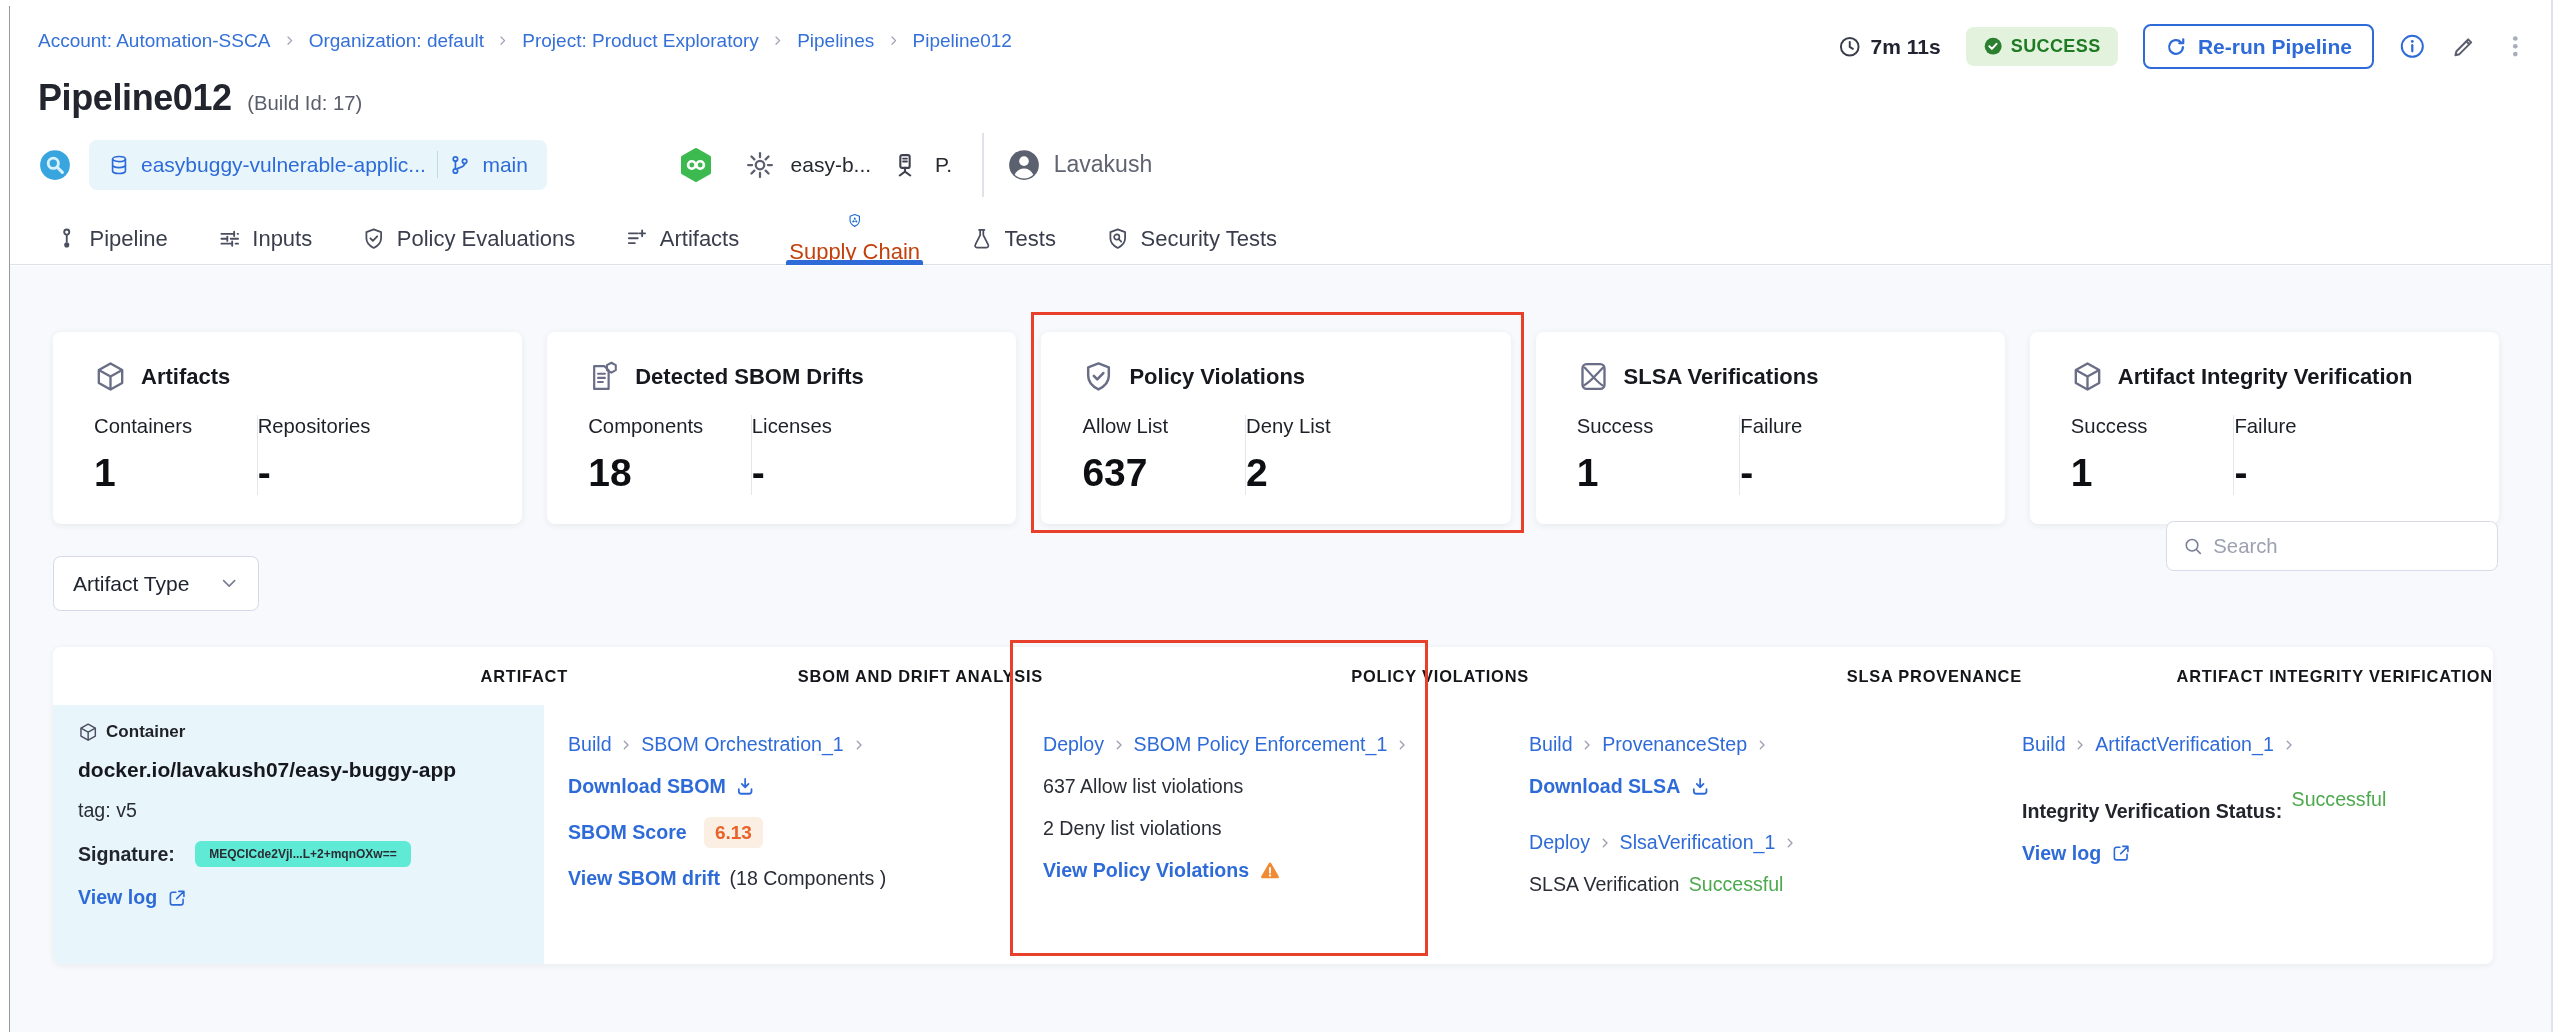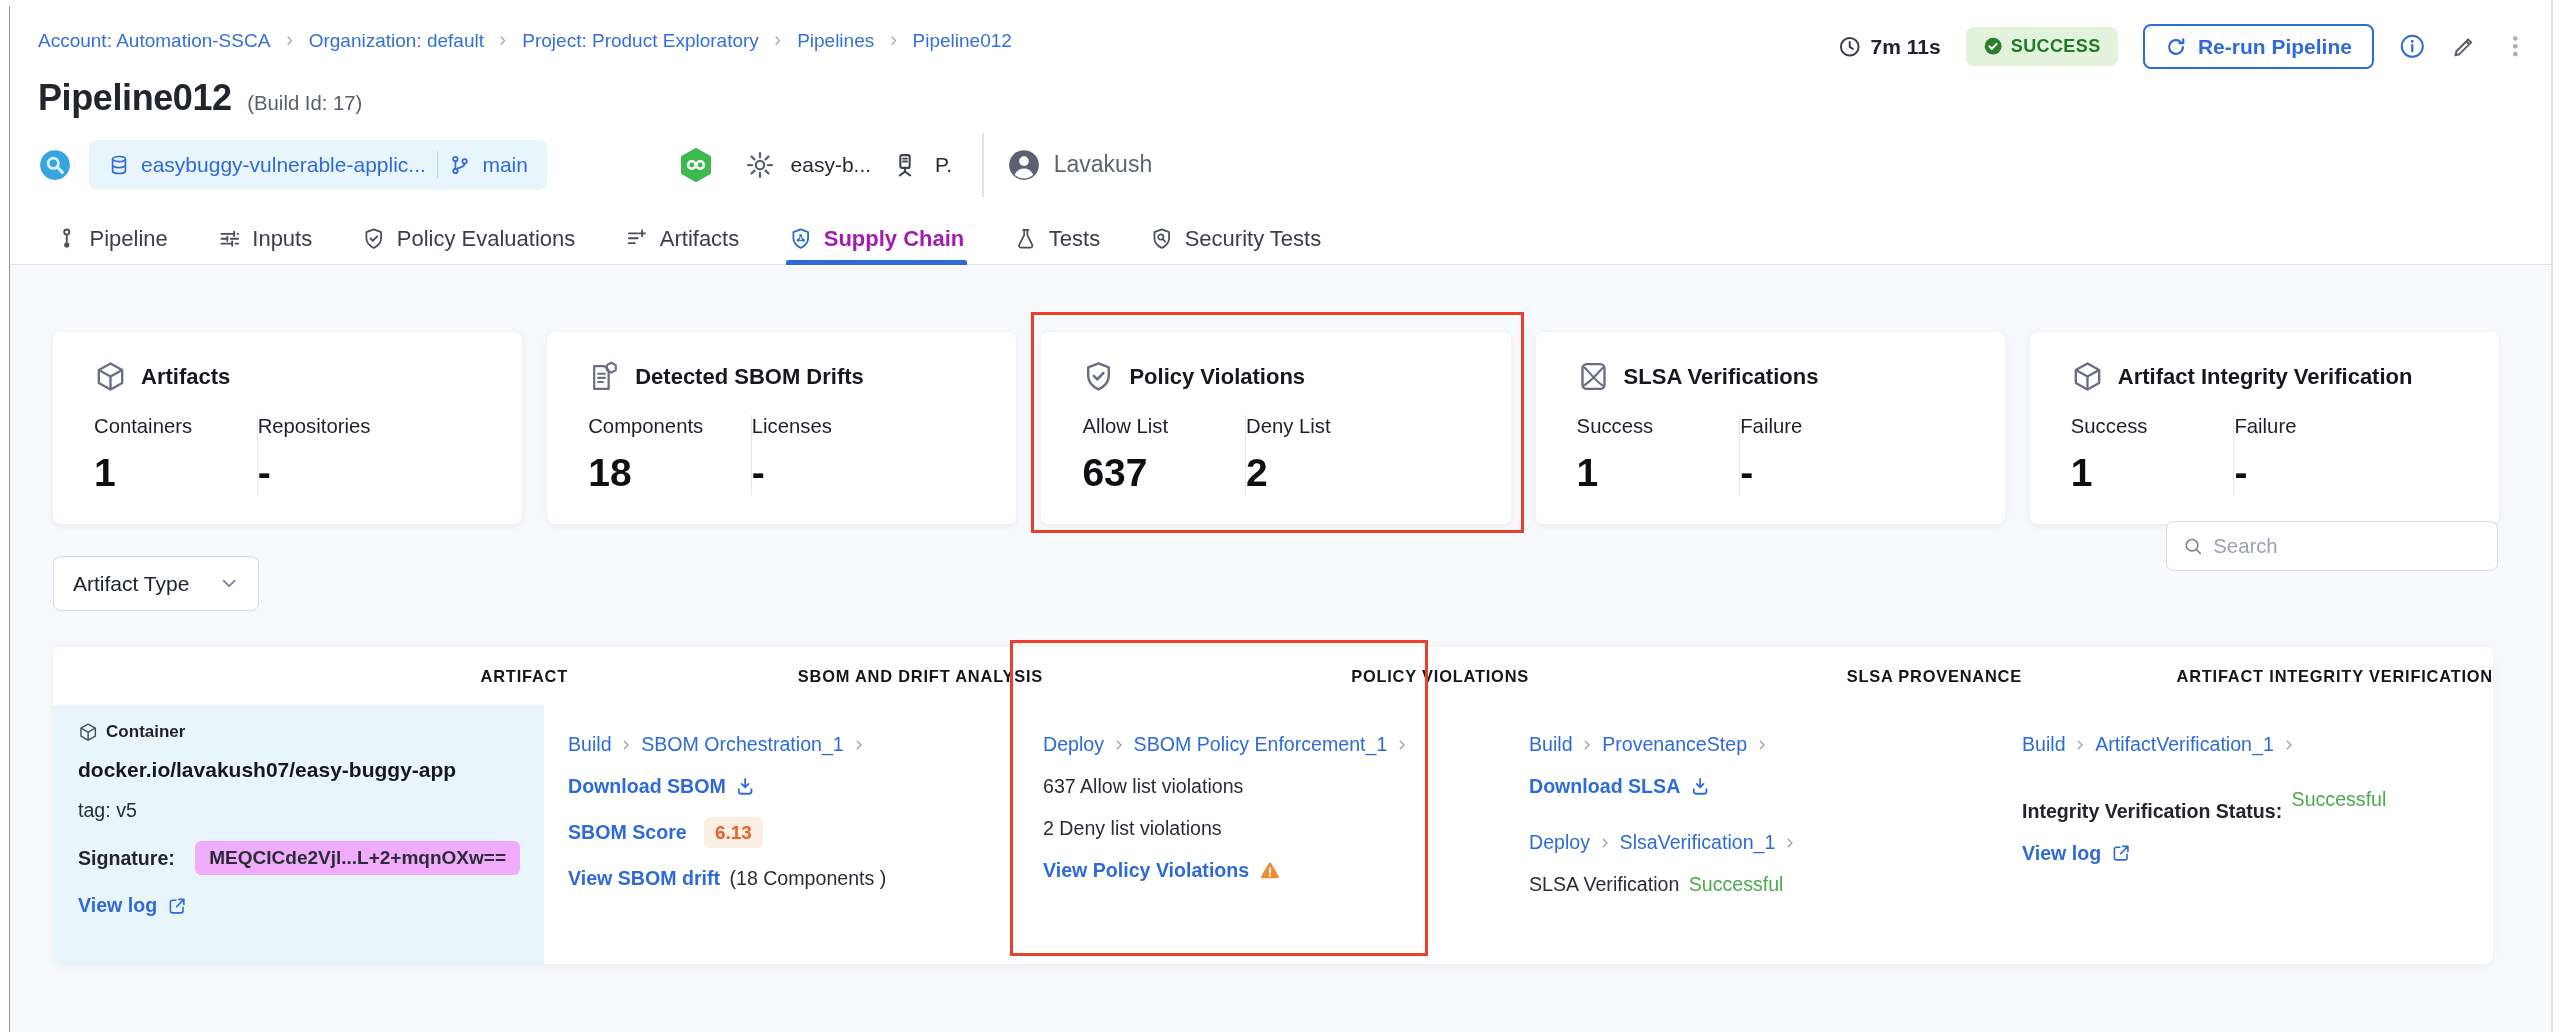--- a/index.html
+++ b/index.html
@@ -57,32 +57,32 @@
   .vdiv { margin-left:30px; width:1.6px; height:64px; background:#E0E2EA; }
   .ic-avatar { margin-left:23.5px; color:#5C6170; } .ic-avatar svg { width:34px; height:34px; }
   .uname { margin-left:12.5px; font-size:23px; color:#5F6470; }
 
   
   .tabbar { position:absolute; left:0; top:213px; width:2551px; height:52px; display:flex; align-items:center;
             gap:50px; padding-left:55px; border-bottom:1.6px solid #DEE0EA; background:#fff; }
   .tab { position:relative; height:52px; display:flex; align-items:center; gap:11px; font-size:22px; font-weight:500;
          color:#3A3E4C; cursor:pointer; white-space:nowrap; }
   .tab svg { width:23.5px; height:23.5px; color:#4A4E5E; }
-  .tab.active { color:#a21caf; font-weight:700; }
+  .tab.active { color:#c2410c; font-weight:400;flex-direction:column; }
   .tab.active svg { color:#1F6BD0; }
   .tab.active::after { content:""; position:absolute; left:-3.1px; right:-3.1px; bottom:0; height:4.7px;
                        background:#2E6BD8; border-radius:2.3px 2.3px 0 0; }
 
   
   .cards { position:absolute; left:53px; top:332px; width:2446px; height:192px; display:flex; gap:25px; }
   .card { flex:1; background:#fff; border-radius:7.8px; box-shadow:0 1.6px 6.3px rgba(40,41,61,.07); padding:28px 41px 0; }
   .card-head { display:flex; align-items:center; gap:14px; margin-bottom:22px; }
   .card-head svg { width:33px; height:33px; color:#696D86; }
   .card-title { font-size:22px; font-weight:700; color:#16181D; white-space:nowrap; }
-  .card-stats { display:flex; }
+  .card-stats { display:flex;justify-content:flex-end; }
   .stat { width:42%; }
   .stat + .stat { width:58%; border-left:1.6px solid #E4E6EE; }
   .stat-label { font-size:20.3px; color:#1E2027; margin-bottom:12.5px; }
   .stat-value { font-size:39px; font-weight:700; color:#0E0F12; }
 
   
   .filter-dd { position:absolute; left:53px; top:556px; width:206px; height:55px; background:#fff;
                border:1.6px solid #D6D7E8; border-radius:7.8px; display:flex; align-items:center;
                justify-content:space-between; padding:0 19px; cursor:pointer; }
   .filter-dd .lbl { font-size:21px; color:#202430; }
@@ -102,22 +102,22 @@
   .th { font-size:16.4px; font-weight:700; color:#15161A; letter-spacing:0.8px; white-space:nowrap;text-align:right; }
   .th:first-child { padding-left:25px; }
   .trow { height:259px; }
   .cell { padding-top:28px; font-size:19.6px; color:var(--body); }
   .cell-artifact { background:#E8F6FB; margin-right:24px; border-radius:0 0 0 7.8px; padding:17px 22px 0 25px; }
   .line { display:flex; align-items:center; gap:9.4px; margin-bottom:19px; white-space:nowrap; }
   .type-line { gap:7.8px; font-size:17px; font-weight:700; color:#1F2127; margin-bottom:15.6px; }
   .type-line svg { width:20.3px; height:20.3px; color:#4A4E5E; }
   .img-name { font-size:21px; font-weight:700; color:#17181D; margin-bottom:17px; }
   .sig-label { font-weight:700; color:#23252C; }
-  .pill-gray { background:#f0abfc; border-radius:6.3px; padding:6.3px 14px; font-weight:700; color:#2A2D35;
-               font-size:19px; margin-left:11px; }
+  .pill-gray { background:#5eead4; border-radius:6.3px; padding:6.3px 14px; font-weight:700; color:#2A2D35;
+               font-size:12px; margin-left:11px; }
   .blue-link { color:var(--blue); font-weight:700; cursor:pointer; display:flex; align-items:center; gap:9.4px; }
   .blue-link svg { width:20.3px; height:20.3px; }
   .crumbline { gap:7.8px; }
   .crumbline .stg { color:var(--blue); cursor:pointer; }
   .crumbline svg { width:14px; height:14px; color:#9A9DB0; }
   .pill-orange { background:#FAEFE2; border-radius:6.3px; padding:4.7px 11px; color:#E8622A; font-weight:700;
                  font-size:19px; margin-left:7.8px; }
   .plain { color:var(--body); }
   .green { color:var(--green); }
   .semib { font-weight:700; color:#23252C;margin-top:25px; }

